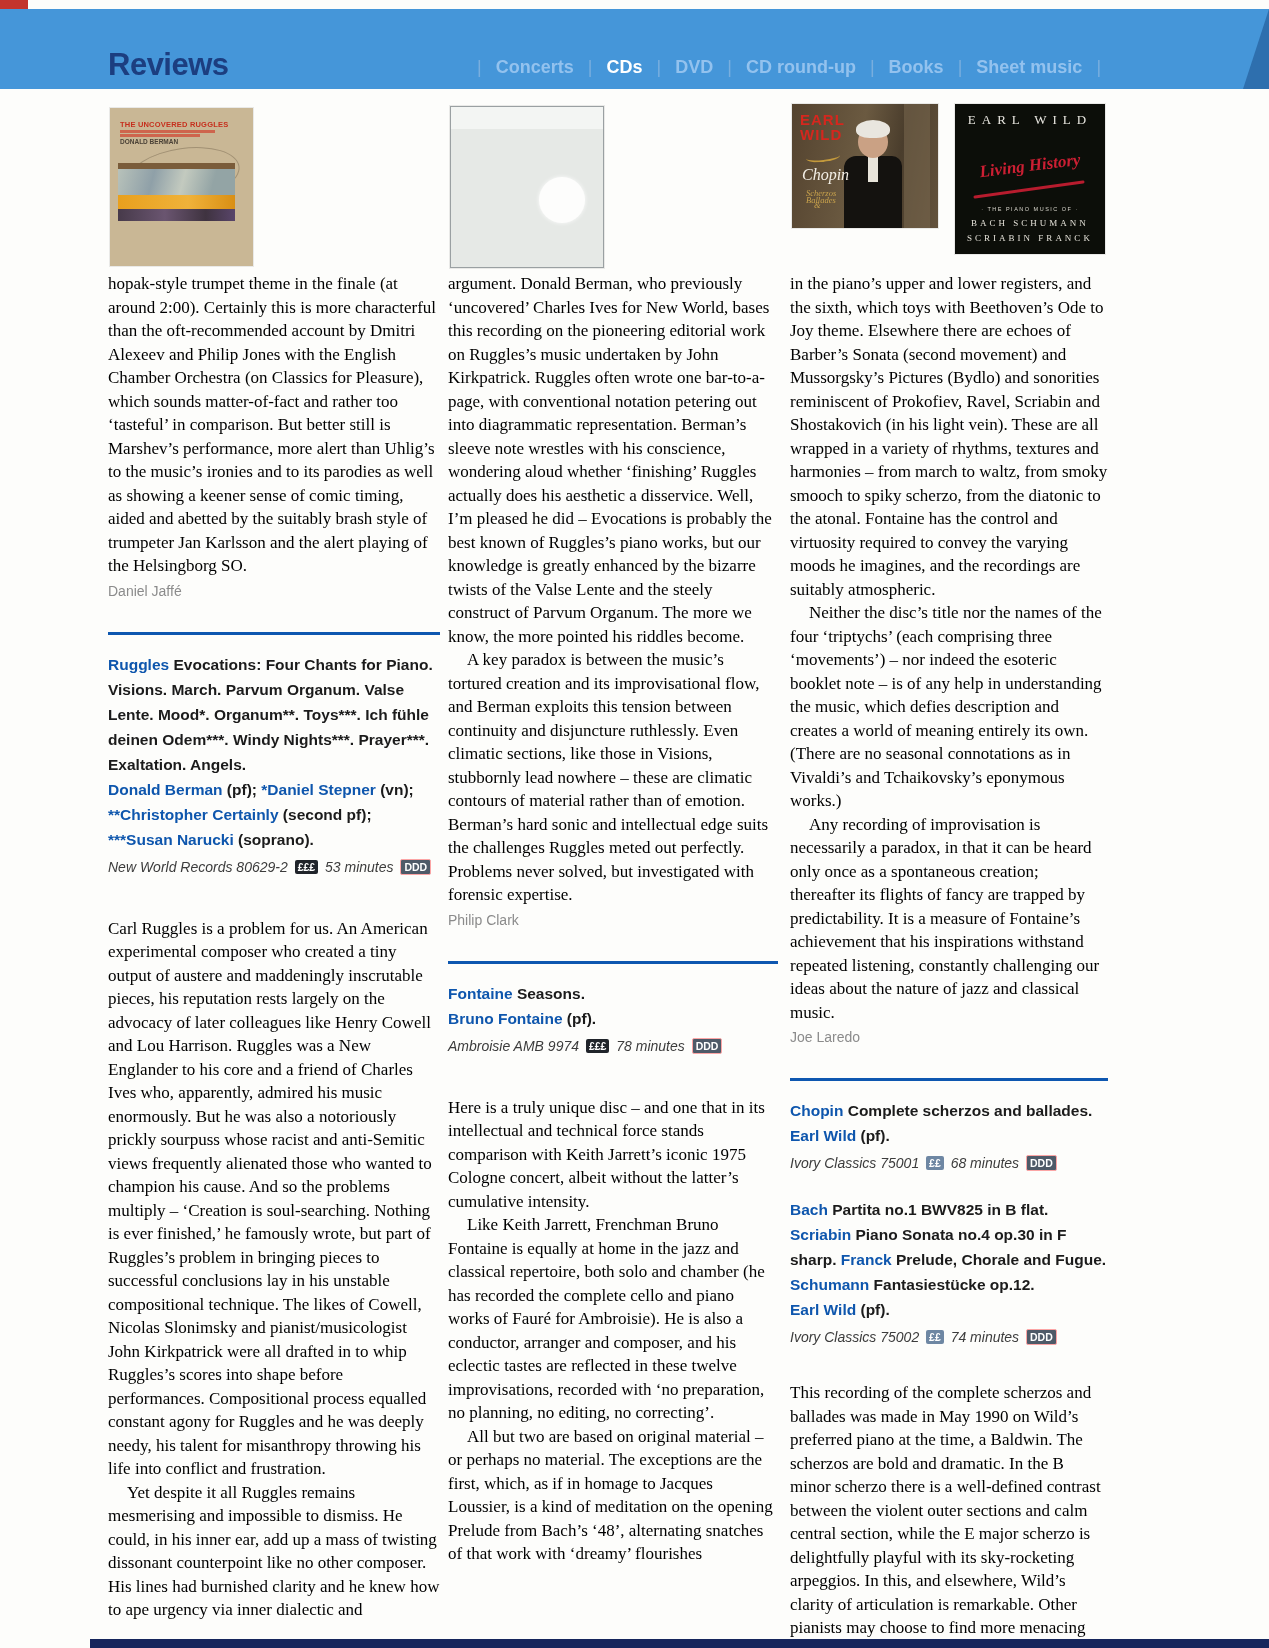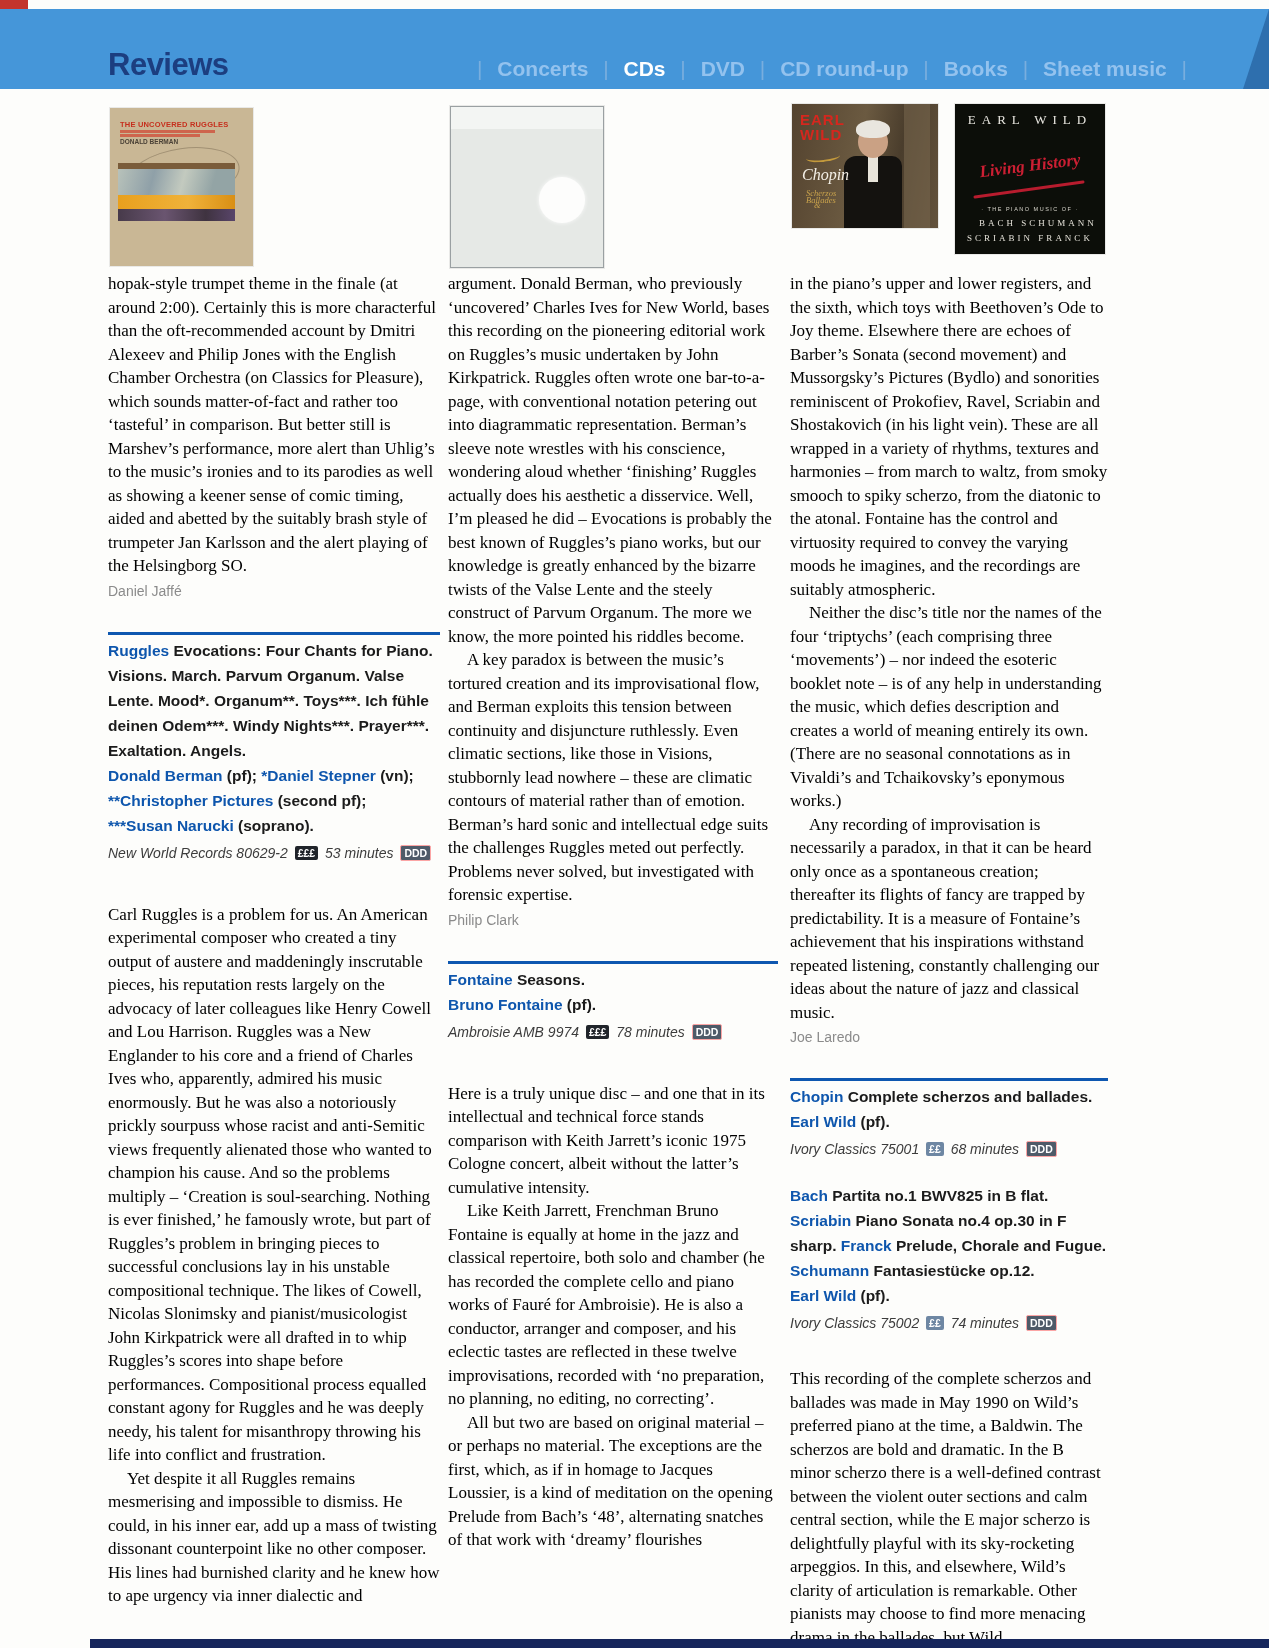--- a/index.html
+++ b/index.html
@@ -3,21 +3,21 @@
 <meta charset="utf-8">
 <style>
   html,body{margin:0;padding:0;background:#e8e8e6;}
   .page{position:relative;width:1269px;height:1648px;background:#fdfdfb;margin:0 auto;overflow:hidden;font-family:"Liberation Sans",sans-serif;}
 
   
   .corner-red{position:absolute;left:0;top:0;width:28px;height:36px;background:#c3342c;}
   .masthead{position:absolute;left:0;top:9px;width:100%;height:80px;background:#4596d9;}
   .masthead::after{content:"";position:absolute;right:0;top:0;width:40px;height:80px;background:#2e6fae;clip-path:polygon(100% 0,100% 100%,35% 100%);}
   .masthead-title{position:absolute;left:108px;top:38px;font-size:31px;font-weight:700;letter-spacing:-0.5px;color:#1c3e80;}
-  .nav{position:absolute;left:468px;top:48px;font-size:21px;font-weight:700;color:#8fbfec;white-space:nowrap;}
+  .nav{position:absolute;left:468px;top:48px;font-size:18px;font-weight:700;color:#8fbfec;white-space:nowrap;}
   .nav-sep{color:#79aede;margin:0 9px;font-weight:400;}
   .nav-item{color:#93c2ee;cursor:pointer;}
   .nav-item.active{color:#ffffff;}
 
   
   .cover{position:absolute;box-shadow:0 0 0 1px rgba(0,0,0,.08);}
   
   .cover1{left:110px;top:108px;width:143px;height:158px;background:#c9b795;}
   .cover1 .t1{position:absolute;left:10px;top:12px;font-size:7.5px;font-weight:700;color:#c62f1d;letter-spacing:.2px;}
   .cover1 .rline{position:absolute;left:10px;height:3px;background:#cf4a35;opacity:.75;}
@@ -55,21 +55,21 @@
   .col{position:absolute;top:272px;}
   .col-1{left:108px;width:332px;}
   .col-2{left:448px;width:330px;}
   .col-3{left:790px;width:318px;}
 
   .body-para{margin:0;font-family:"Liberation Serif",serif;font-size:17px;line-height:23.5px;color:#000000;text-align:left;}
   .body-para.indent{text-indent:19px;}
   .byline{margin-top:5px;font-size:14px;color:#8b8b8b;}
   .rule{height:3px;background:#0e57b0;margin-top:33px;}
 
-  .rev-head{margin-top:3px;font-size:15.5px;font-weight:700;line-height:25px;color:#1b1b1b;}
+  .rev-head{margin-top:17px;font-size:15.5px;font-weight:700;line-height:25px;color:#1b1b1b;}
   .composer{color:#0e56ad;}
   .p-name{color:#0e56ad;}
   .catalog{margin-top:7px;font-size:14px;font-style:italic;color:#3c3c3c;}
   .badge{display:inline-block;font-style:normal;font-weight:700;font-size:10.5px;line-height:14px;padding:0 3px;border-radius:2px;color:#fff;margin:0 3px;vertical-align:1px;}
   .badge-pounds{background:#20242a;}
   .badge-pounds.lt{background:#6e87a3;}
   .badge-ddd{background:#4e5a68;border:1px solid #fca5a5;}
   .rev-body{margin-top:42px;}
   .gap-lg{margin-top:26px;}
 
@@ -134,35 +134,35 @@
     <div class="s" style="top:84px;">Scherzos</div>
     <div class="s" style="top:96px;left:22px;">&amp;</div>
     <div class="s" style="top:91px;">Ballades</div>
   </div>
 
   <div class="cover cover4">
     <div class="a">EARL WILD</div>
     <div class="t">Living History</div>
     <div class="swoosh"></div>
     <div class="s1">· THE PIANO MUSIC OF ·</div>
-    <div class="s2" style="top:114px;padding-left:8px;">BACH  SCHUMANN</div>
+    <div class="s2" style="top:114px;">BACH  SCHUMANN</div>
     <div class="s2" style="top:129px;">SCRIABIN  FRANCK</div>
   </div>
 
   <div class="col col-1">
     <p class="body-para">hopak-style trumpet theme in the finale (at around 2:00). Certainly this is more characterful than the oft-recommended account by Dmitri Alexeev and Philip Jones with the English Chamber Orchestra (on Classics for Pleasure), which sounds matter-of-fact and rather too ‘tasteful’ in comparison. But better still is Marshev’s performance, more alert than Uhlig’s to the music’s ironies and to its parodies as well as showing a keener sense of comic timing, aided and abetted by the suitably brash style of trumpeter Jan Karlsson and the alert playing of the Helsingborg SO.</p>
     <div class="byline">Daniel Jaffé</div>
 
     <div class="rule"></div>
 
     <div class="rev-head">
       <span class="composer">Ruggles</span>
       <span>Evocations: Four Chants for Piano. Visions. March. Parvum Organum. Valse Lente. Mood*. Organum**. Toys***. Ich fühle deinen Odem***. Windy Nights***. Prayer***. Exaltation. Angels.</span><br>
       <span class="p-name">Donald Berman</span><span> (pf); </span><span class="p-name">*Daniel Stepner</span><span> (vn); </span><br>
-      <span class="p-name">**Christopher Pictures</span><span> (second pf); </span><br>
+      <span class="p-name">**Christopher Certainly</span><span> (second pf); </span><br>
       <span class="p-name">***Susan Narucki</span><span> (soprano).</span>
     </div>
     <div class="catalog">
       <span>New World Records 80629-2</span>
       <span class="badge badge-pounds">£££</span>
       <span>53 minutes</span>
       <span class="badge badge-ddd">DDD</span>
     </div>
 
     <div class="rev-body">

